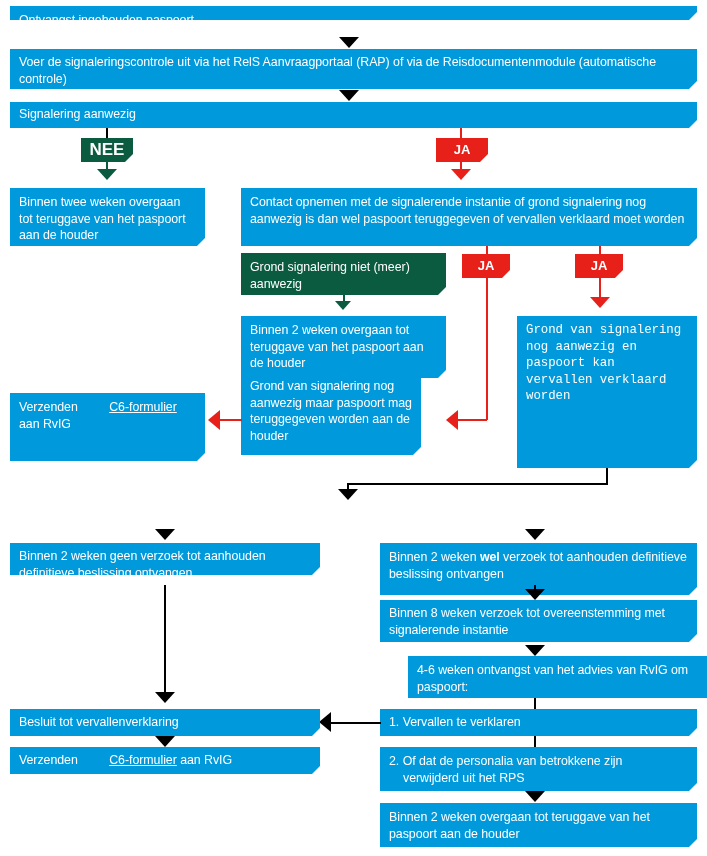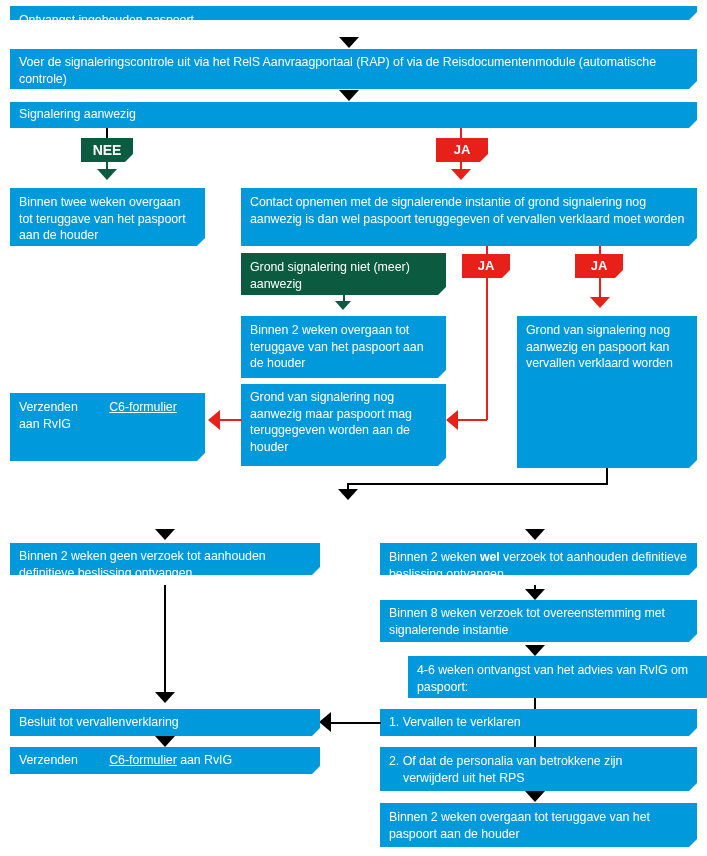--- a/index.html
+++ b/index.html
@@ -80,21 +80,21 @@
   <div class="box" style="left:10px;top:49px;width:687px;height:40px;padding-top:5px;">
     <span>Voer de signaleringscontrole uit via het RelS Aanvraagportaal (RAP) of  via de</span>
     <span>Reisdocumentenmodule (automatische controle)</span>
   </div>
 
   <div class="arrow-down" style="left:339px;top:90px;"></div>
 
   <div class="box" style="left:10px;top:102px;width:687px;height:26px;padding-top:4px;">Signalering aanwezig</div>
 
   <div class="vline" style="left:106px;top:128px;width:1.6px;height:10px;"></div>
-  <div class="box green red-less" style="left:81px;top:138px;width:52px;height:24px;background:#0A5B3F;color:#ffffff;font-weight:bold;text-align:center;padding:4px 0 0 0;font-size:14px;">NEE</div>
+  <div class="box green red-less" style="left:81px;top:138px;width:52px;height:24px;background:#0A5B3F;color:#ffffff;font-weight:bold;text-align:center;padding:4px 0 0 0;font-size:17px;">NEE</div>
   <div class="vline green" style="left:106px;top:162px;height:8px;"></div>
   <div class="arrow-down green" style="left:97px;top:169px;"></div>
 
   <div class="box" style="left:10px;top:188px;width:195px;height:58px;padding-top:6px;">Binnen twee weken overgaan tot teruggave van het paspoort aan de houder</div>
 
   <div class="vline red" style="left:460px;top:128px;height:10px;"></div>
   <div class="box red" style="left:436px;top:138px;width:52px;height:24px;padding-top:4px;">JA</div>
   <div class="vline red" style="left:460px;top:162px;height:8px;"></div>
   <div class="arrow-down red" style="left:451px;top:169px;"></div>
 
@@ -110,43 +110,43 @@
   <div class="box red" style="left:462px;top:254px;width:48px;height:24px;padding-top:4px;">JA</div>
   <div class="vline red" style="left:486px;top:278px;height:142px;"></div>
   <div class="hline red" style="left:457px;top:419px;width:30px;"></div>
   <div class="arrow-left red" style="left:446px;top:410px;"></div>
 
   <div class="vline red" style="left:599px;top:246px;height:8px;"></div>
   <div class="box red" style="left:575px;top:254px;width:48px;height:24px;padding-top:4px;">JA</div>
   <div class="vline red" style="left:599px;top:278px;height:20px;"></div>
   <div class="arrow-down red" style="left:590px;top:297px;"></div>
 
-  <div class="box" style="left:517px;top:316px;width:180px;height:152px;padding-top:6px;">Grond van signalering nog aanwezig en paspoort kan vervallen verklaard worden</div>
+  <div class="box" style="left:517px;top:316px;width:180px;height:152px;padding-top:6px;font-family:Liberation Mono, monospace;">Grond van signalering nog aanwezig en paspoort kan vervallen verklaard worden</div>
 
-  <div class="box" style="left:241px;top:384px;width:205px;height:82px;">Grond van signalering nog aanwezig maar paspoort mag teruggegeven worden aan de houder</div>
+  <div class="box" style="left:241px;top:373px;width:180px;height:82px;">Grond van signalering nog aanwezig maar paspoort mag teruggegeven worden aan de houder</div>
 
   <div class="hline red" style="left:220px;top:419px;width:22px;"></div>
   <div class="arrow-left red" style="left:208px;top:410px;"></div>
 
   <div class="box" style="left:10px;top:393px;width:195px;height:68px;padding-top:6px;">
     <span>Verzenden </span><u>C6-formulier</u><span> aan RvIG</span>
   </div>
 
   <div class="vline" style="left:606px;top:468px;height:16px;"></div>
   <div class="hline" style="left:347px;top:483px;width:261px;"></div>
   <div class="vline" style="left:347px;top:483px;height:7px;"></div>
   <div class="arrow-down" style="left:338px;top:489px;"></div>
 
 
   <div class="arrow-down" style="left:155px;top:529px;"></div>
   <div class="arrow-down" style="left:525px;top:529px;"></div>
 
   <div class="box" style="left:10px;top:543px;width:310px;height:32px;">Binnen 2 weken geen verzoek tot aanhouden definitieve beslissing ontvangen</div>
 
-  <div class="box" style="left:380px;top:543px;width:317px;height:32px;padding-top:6px;">
+  <div class="box" style="left:380px;top:543px;width:317px;height:52px;padding-top:6px;">
     <span>Binnen 2 weken </span><b>wel</b><span> verzoek tot aanhouden definitieve beslissing ontvangen</span>
   </div>
 
   <div class="vline" style="left:164px;top:585px;height:108px;"></div>
   <div class="arrow-down" style="left:155px;top:692px;"></div>
 
   <div class="vline" style="left:534px;top:585px;height:6px;"></div>
   <div class="arrow-down" style="left:525px;top:589px;"></div>
 
   <div class="box" style="left:380px;top:600px;width:317px;height:42px;">Binnen 8 weken verzoek tot overeenstemming met signalerende instantie</div>

